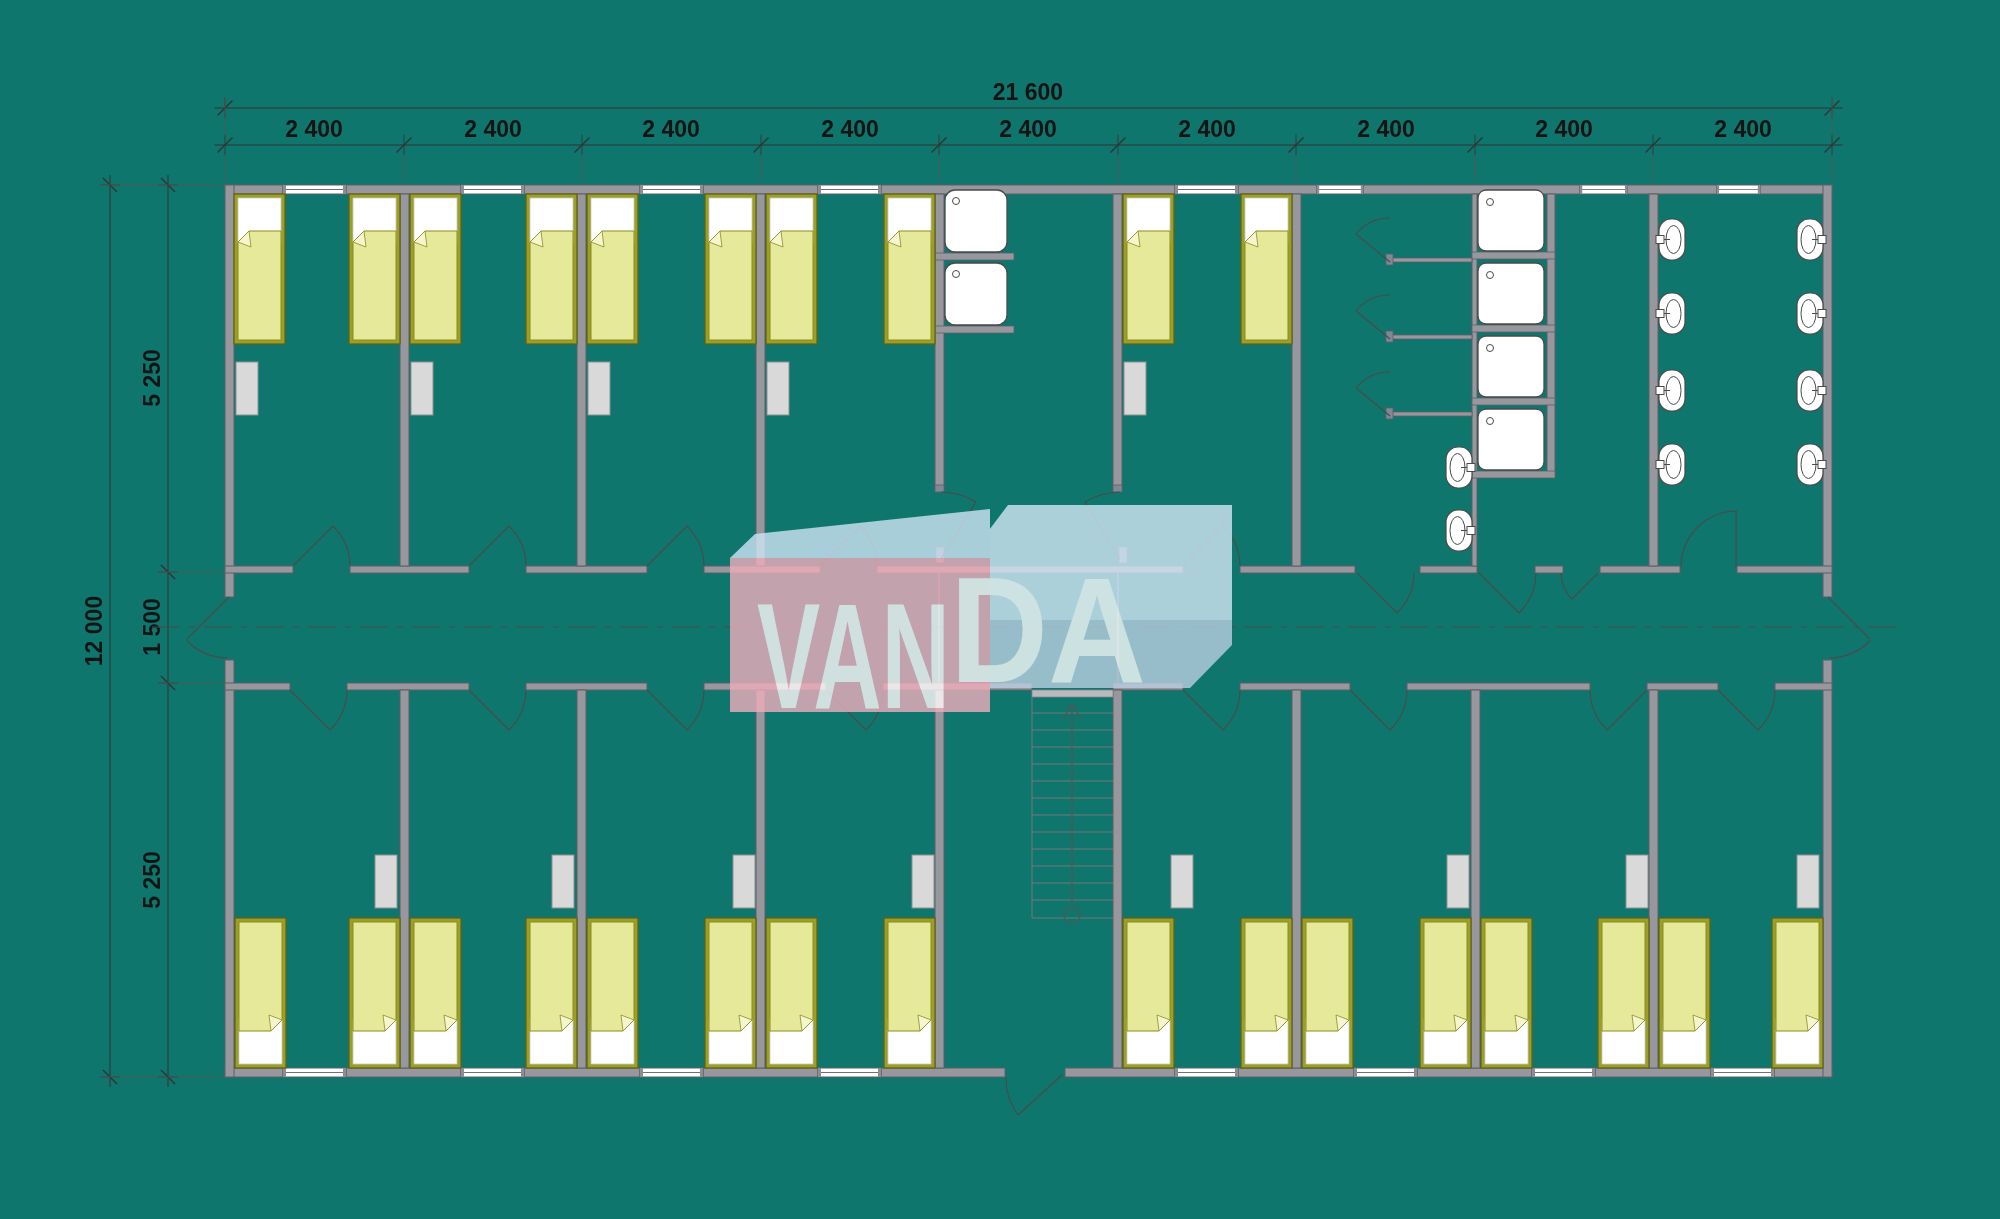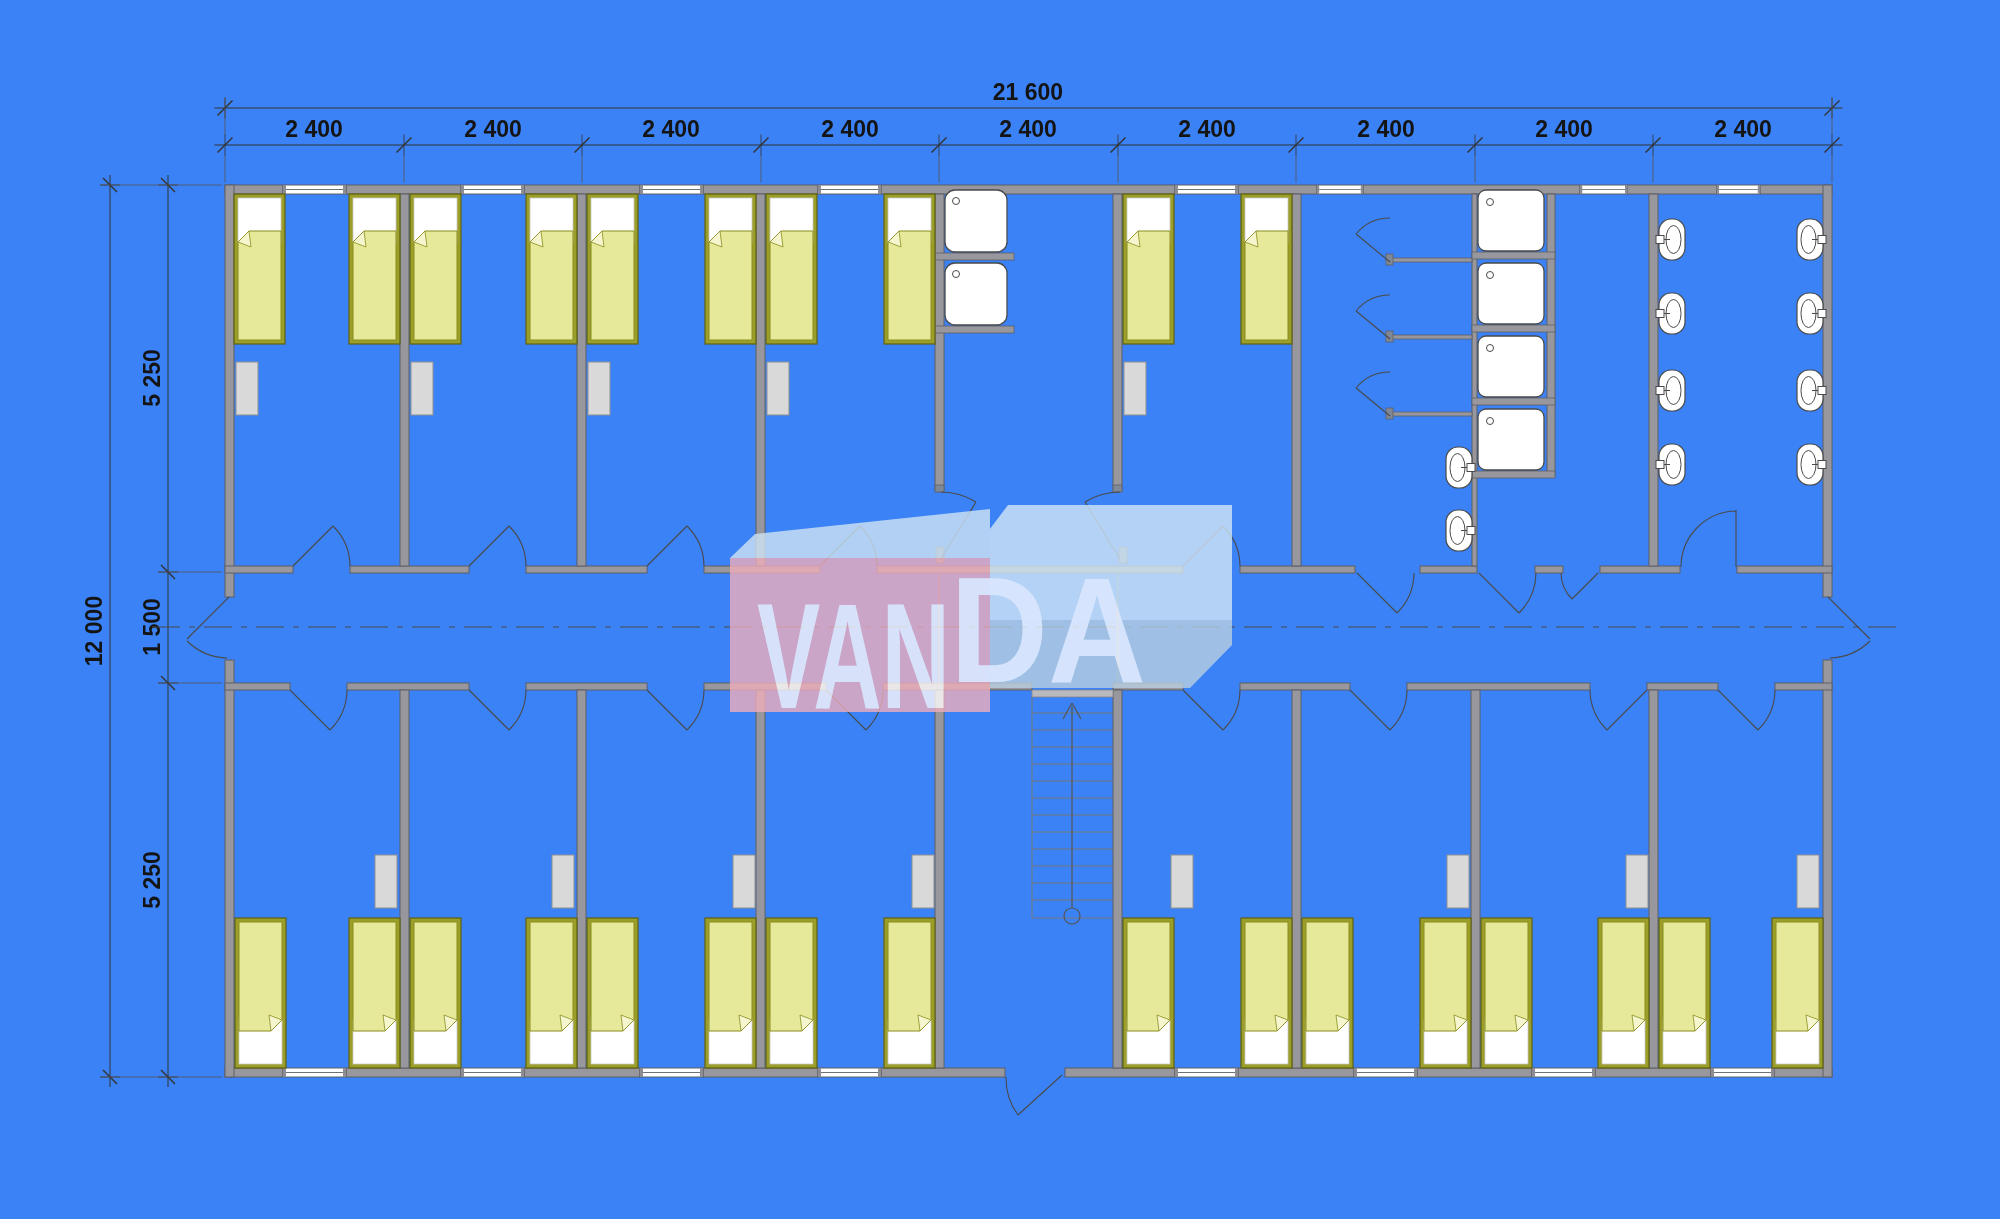--- a/index.html
+++ b/index.html
@@ -1,16 +1,16 @@
 <!DOCTYPE html>
 <html><head>
 <meta charset="utf-8">
 <style>
   html,body{margin:0;padding:0;background:#ffffff;}
-  .canvas{width:2000px;height:1219px;position:relative;background:#3b82f6;overflow:hidden;}
+  .canvas{width:2000px;height:1219px;position:relative;background:#0f766e;overflow:hidden;}
   svg{display:block;}
   text{font-family:"Liberation Sans","DejaVu Sans",sans-serif;font-weight:bold;fill:#141414;}
   .dimtxt{font-size:23px;}
   .wmtxt{fill:#ffffff;fill-opacity:0.95;font-weight:bold;}
 </style>
 </head>
 <body>
 
 <div class="canvas">
 <svg width="2000" height="1219" viewBox="0 0 2000 1219">

